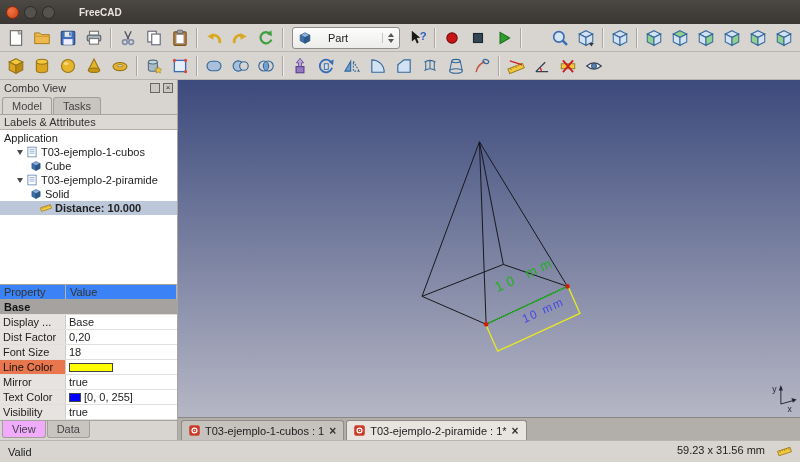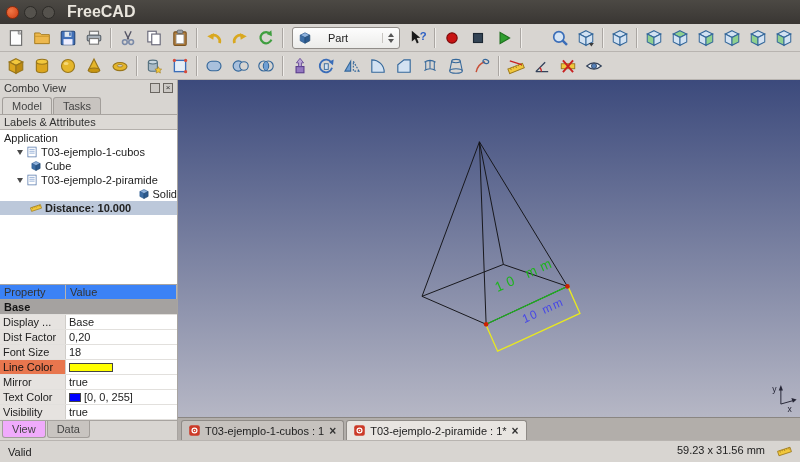--- a/index.html
+++ b/index.html
@@ -3,21 +3,21 @@
 <meta charset="utf-8">
 <style>
   *{box-sizing:border-box;margin:0;padding:0}
   html,body{width:800px;height:462px;overflow:hidden}
   body{font-family:"Liberation Sans","DejaVu Sans",sans-serif;font-size:11px;color:#222;background:#d8d5d1}
 
   .titlebar{height:24px;background:linear-gradient(#4c4944,#393633);display:flex;align-items:center;padding:0 6px}
   .win-btns{display:flex;gap:5px;align-items:center}
   .wb{width:13px;height:13px;border-radius:50%;background:#55524d;border:1px solid #2c2a27;display:inline-block}
   .wb.close{background:radial-gradient(circle at 35% 35%,#f07746,#cf3d12);border-color:#8e2a0c}
-  .title{color:#e9e5dd;font-weight:bold;font-size:16px;margin-left:12px}
+  .title{color:#e9e5dd;font-weight:bold;font-size:10px;margin-left:24px}
 
   .toolbar{height:28px;background:#d8d5d1;border-bottom:1px solid #b8b4b0;display:flex;align-items:center;padding:0 3px;overflow:hidden}
   .tb-group{display:flex;align-items:center;height:100%}
   .tb-group.right{margin-left:auto}
   .tb-btn{width:26px;height:26px;border:1px solid transparent;background:transparent;display:flex;align-items:center;justify-content:center;padding:0;border-radius:3px;flex:none}
   .tb-sep{width:0;height:20px;border-left:1px solid #aaa6a2;border-right:1px solid #efedea;margin:0 3px;flex:none}
   .tb-ic{display:flex}
 
   .wb-combo{height:22px;border:1px solid #918d89;border-radius:3px;background:linear-gradient(#fdfdfd,#ececea);display:flex;align-items:center;gap:16px;padding:0 5px;margin:0 5px;min-width:108px;flex:none}
   .combo-arrows{margin-left:auto;display:flex;flex-direction:column;gap:2px;padding-left:5px;border-left:1px solid #c8c5c1}
@@ -541,31 +541,31 @@
           <div class="tree-row" style="padding-left: 17px;">
             <span class="expander"></span>
             <span class="tree-ic">
               <svg viewBox="0 0 16 16" width="12" height="12" aria-hidden="true">
                 <rect x="2.5" y="1.5" width="11" height="13" fill="#fff" stroke="#5577aa"></rect>
                 <path d="M4.5 4.5 h7 M4.5 7 h7 M4.5 9.5 h7" stroke="#7799cc" stroke-width="1"></path>
               </svg>
             </span>
             <span class="tree-label">T03-ejemplo-2-piramide</span>
           </div>
-          <div class="tree-row" style=" justify-content: flex-end;">
+          <div class="tree-row" style="padding-left: 30px;">
             <span class="tree-ic">
               <svg viewBox="0 0 16 16" width="12" height="12" aria-hidden="true">
                 <polygon points="8,2 13.5,4.8 8,7.6 2.5,4.8" fill="#8fb2dd" stroke="#2c5a8f" stroke-width="0.8"></polygon>
                 <polygon points="2.5,4.8 8,7.6 8,14 2.5,11.2" fill="#3d6ea6" stroke="#2c5a8f" stroke-width="0.8"></polygon>
                 <polygon points="13.5,4.8 8,7.6 8,14 13.5,11.2" fill="#2c5a8f" stroke="#24496f" stroke-width="0.8"></polygon>
               </svg>
             </span>
             <span class="tree-label">Solid</span>
           </div>
-          <div class="tree-row selected bold" style="padding-left: 30px; text-align: center;">
+          <div class="tree-row selected bold" style="padding-left: 40px; text-align: center;">
             <span class="tree-ic">
               <svg viewBox="0 0 16 16" width="12" height="12" aria-hidden="true">
                 <g transform="rotate(-18 8 8)">
                   <rect x="1" y="5.5" width="14" height="5" fill="#f2c83c" stroke="#99761b" stroke-width="0.8"></rect>
                   <path d="M3.5 5.5 v2.2 M6 5.5 v1.5 M8.5 5.5 v2.2 M11 5.5 v1.5 M13.5 5.5 v2.2" stroke="#99761b" stroke-width="0.7"></path>
                 </g>
               </svg>
             </span>
             <span class="tree-label">Distance: 10.000</span>
           </div>

